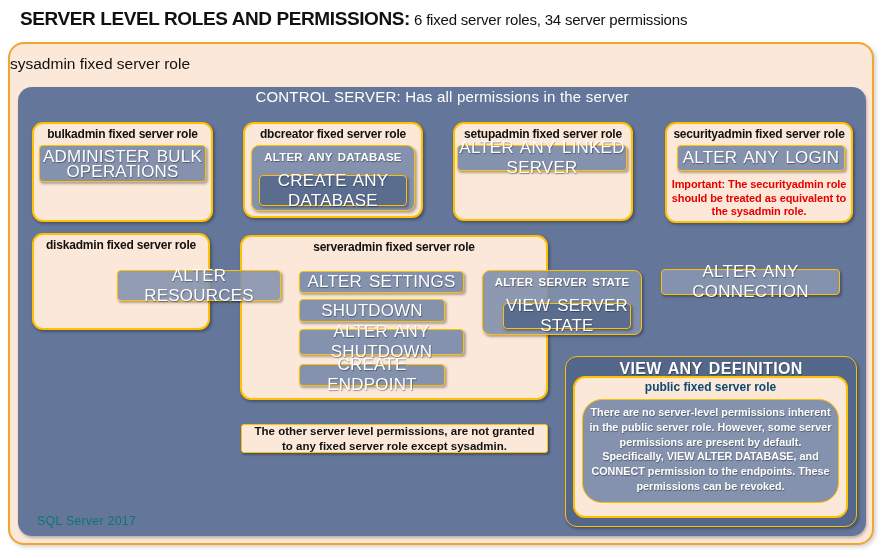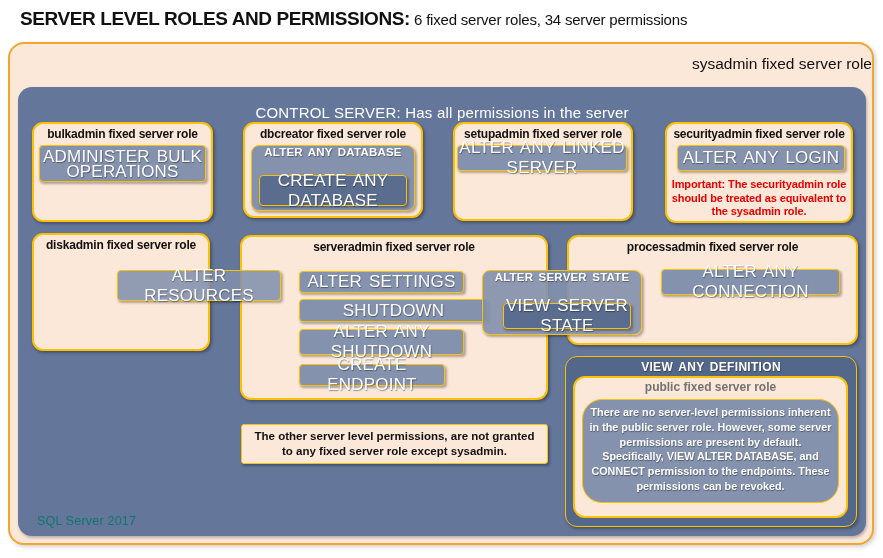--- a/index.html
+++ b/index.html
@@ -9,28 +9,28 @@
   }
   .page-title{position:absolute;left:20px;top:8px;white-space:nowrap;color:#111;}
   .t-main{font-weight:bold;font-size:19px;letter-spacing:-0.4px;}
   .t-sub{font-size:15px;letter-spacing:-0.2px;margin-left:4px;}
 
   .sysadmin-box{
     position:absolute;left:8px;top:42px;width:866px;height:503px;box-sizing:border-box;
     background:#FCE8D9;border:2px solid #F0A62F;border-radius:16px;
     box-shadow:2px 2px 4px rgba(0,0,0,0.18);
   }
-  .sysadmin-title{position:absolute;left:0;right:0;top:11px;text-align:right;
-    font-size:15.5px;color:#111;padding-left:18px;}
+  .sysadmin-title{position:absolute;left:0;right:0;top:11px;text-align:left;
+    font-size:15.5px;color:#111;}
   .control-box{
     position:absolute;left:8px;top:43px;width:848px;height:449px;box-sizing:border-box;
     background:#64779B;border-radius:14px;box-shadow:1px 2px 3px rgba(0,0,0,0.25);
   }
   .control-title{position:absolute;left:0;right:0;top:1px;text-align:center;
-    font-size:15px;color:#fff;letter-spacing:0.2px;margin-top:16px;}
+    font-size:15px;color:#fff;letter-spacing:0.2px;}
 
   .role-box{
     position:absolute;box-sizing:border-box;background:#FCE8D9;
     border:2px solid #FFC000;border-radius:11px;
     box-shadow:1.5px 2px 3px rgba(0,0,0,0.3);z-index:2;
   }
   .role-title{position:absolute;left:0;right:0;top:3px;text-align:center;
     font-weight:bold;font-size:12px;color:#111;letter-spacing:-0.2px;}
 
   .perm{
@@ -41,49 +41,49 @@
     text-shadow:0.6px 0.8px 1px rgba(0,0,0,0.4);
     box-shadow:1.5px 2px 2.5px rgba(0,0,0,0.3);z-index:3;
   }
   .perm-container{
     position:absolute;box-sizing:border-box;background:#8492AE;
     border:1.5px solid #FFC000;border-radius:8px;color:#fff;font-weight:bold;
     font-size:11.5px;letter-spacing:0.2px;word-spacing:2px;text-align:center;
     text-shadow:0.6px 0.8px 1px rgba(0,0,0,0.4);
     box-shadow:1.5px 2px 2.5px rgba(0,0,0,0.3);z-index:4;
   }
-  .perm-container .pc-label{display:block;}
+  .perm-container .pc-label{display:block;padding-top:5px;}
   .perm.dark{background:#5A6D8F;}
   .perm.overlay{background:rgba(130,144,172,0.88);}
 
   .warning-text{
     position:absolute;text-align:center;color:#E60000;font-weight:bold;
     font-size:11px;line-height:13.5px;z-index:3;letter-spacing:-0.1px;
   }
   .note-box{
-    position:absolute;left:241px;top:424px;width:307px;height:40px;box-sizing:border-box;
+    position:absolute;left:241px;top:424px;width:307px;height:29px;box-sizing:border-box;
     background:#FCE8D9;border:1.5px solid #FFC000;border-radius:3px;
     display:flex;align-items:center;justify-content:center;text-align:center;
     font-weight:bold;font-size:11.5px;line-height:15px;color:#111;
     box-shadow:1.5px 2px 2.5px rgba(0,0,0,0.3);z-index:3;padding:0 6px;
   }
   .vad-box{
     position:absolute;left:565px;top:356px;width:292px;height:171px;box-sizing:border-box;
     background:#53678A;border:1.5px solid #FFC000;border-radius:12px;
     box-shadow:1.5px 2px 3px rgba(0,0,0,0.3);z-index:3;
   }
   .vad-title{position:absolute;left:0;right:0;top:3px;text-align:center;color:#fff;
-    font-weight:bold;font-size:12px;letter-spacing:0.3px;word-spacing:2px;
+    font-weight:bold;font-size:16px;letter-spacing:0.3px;word-spacing:2px;
     text-shadow:0.6px 0.8px 1px rgba(0,0,0,0.4);}
   .public-box{
     position:absolute;left:7px;top:19px;width:275px;height:142px;box-sizing:border-box;
     background:#FCE8D9;border:2px solid #FFC000;border-radius:12px;
   }
   .public-title{position:absolute;left:0;right:0;top:2px;text-align:center;
-    font-weight:bold;font-size:12px;color:#737373;}
+    font-weight:bold;font-size:12px;color:#0c4a6e;}
   .public-note{
     position:absolute;left:7px;top:21px;width:257px;height:104px;box-sizing:border-box;
     background:#8492AE;border:1.5px solid #FFC000;border-radius:20px;color:#fff;
     font-weight:bold;font-size:10.8px;line-height:14.8px;text-align:center;
     padding:5px 6px;text-shadow:0.5px 0.7px 1px rgba(0,0,0,0.4);
   }
   .footer-text{position:absolute;left:37px;top:514px;color:#0f766e;font-size:12.5px;
     letter-spacing:0.2px;z-index:3;}
 </style>
 </head>
@@ -119,41 +119,38 @@
     <div class="role-title">setupadmin fixed server role</div>
   </div>
   <div class="perm" style="left:457px;top:145px;width:170px;height:26px;">ALTER ANY LINKED SERVER</div>
 
   <div class="role-box" style="left:665px;top:122px;width:188px;height:101px;">
     <div class="role-title">securityadmin fixed server role</div>
   </div>
   <div class="perm" style="left:677px;top:145px;width:168px;height:26px;">ALTER ANY LOGIN</div>
   <div class="warning-text" style="left:668px;top:178px;width:182px;">Important: The securityadmin role should be treated as equivalent to the sysadmin role.</div>
 
-  <div class="role-box" style="left:32px;top:233px;width:178px;height:118px;">
+  <div class="role-box" style="left:32px;top:233px;width:178px;height:97px;">
     <div class="role-title">diskadmin fixed server role</div>
   </div>
   <div class="perm overlay" style="left:117px;top:270px;width:164px;height:31px;z-index:5;">ALTER RESOURCES</div>
 
   <div class="role-box" style="left:240px;top:235px;width:308px;height:165px;">
     <div class="role-title">serveradmin fixed server role</div>
   </div>
   <div class="perm" style="left:299px;top:271px;width:165px;height:22px;">ALTER SETTINGS</div>
-  <div class="perm" style="left:299px;top:299px;width:189px;height:23px;">SHUTDOWN</div>
+  <div class="perm" style="left:299px;top:299px;width:146px;height:23px;">SHUTDOWN</div>
   <div class="perm" style="left:299px;top:329px;width:165px;height:26px;">ALTER ANY SHUTDOWN</div>
   <div class="perm" style="left:299px;top:364px;width:146px;height:22px;">CREATE ENDPOINT</div>
 
   <div class="perm-container" style="left:482px;top:270px;width:160px;height:65px;z-index:5;background:rgba(130,144,172,0.9);">
     <span class="pc-label">ALTER SERVER STATE</span>
     <div class="perm dark" style="left:20px;top:32px;width:128px;height:26px;">VIEW SERVER STATE</div>
   </div>
 
-  <div class="role-box" style="left:567px;top:235px;width:291px;height:110px;">
-    <div class="role-title">processadmin fixed server role</div>
-  </div>
   <div class="perm" style="left:661px;top:269px;width:179px;height:26px;">ALTER ANY CONNECTION</div>
 
   <div class="note-box">The other server level permissions, are not granted to any fixed server role except sysadmin.</div>
 
   <div class="vad-box">
     <div class="vad-title">VIEW ANY DEFINITION</div>
     <div class="public-box">
       <div class="public-title">public fixed server role</div>
       <div class="public-note">There are no server-level permissions inherent in the public server role. However, some server permissions are present by default. Specifically, VIEW ALTER DATABASE, and CONNECT permission to the endpoints. These permissions can be revoked.</div>
     </div>

